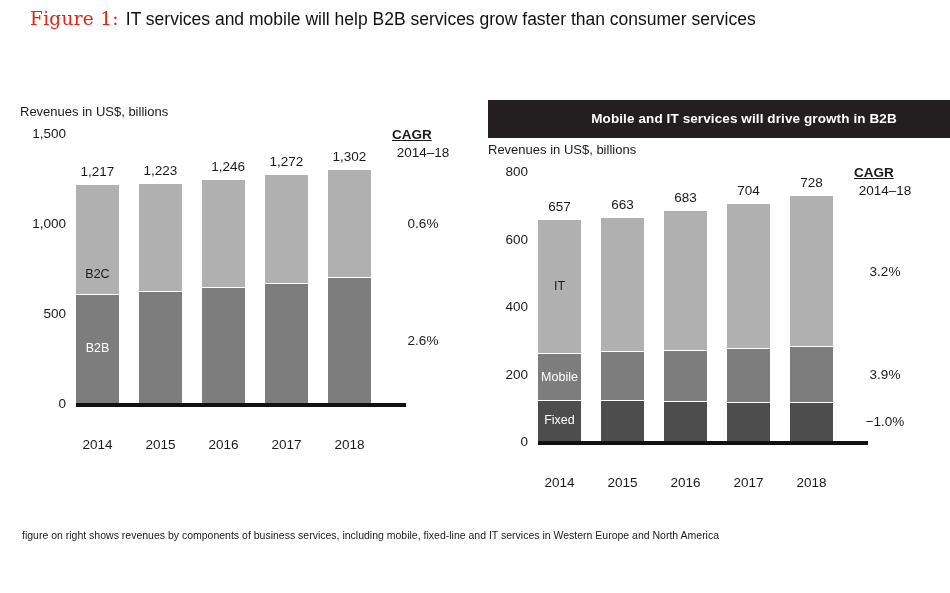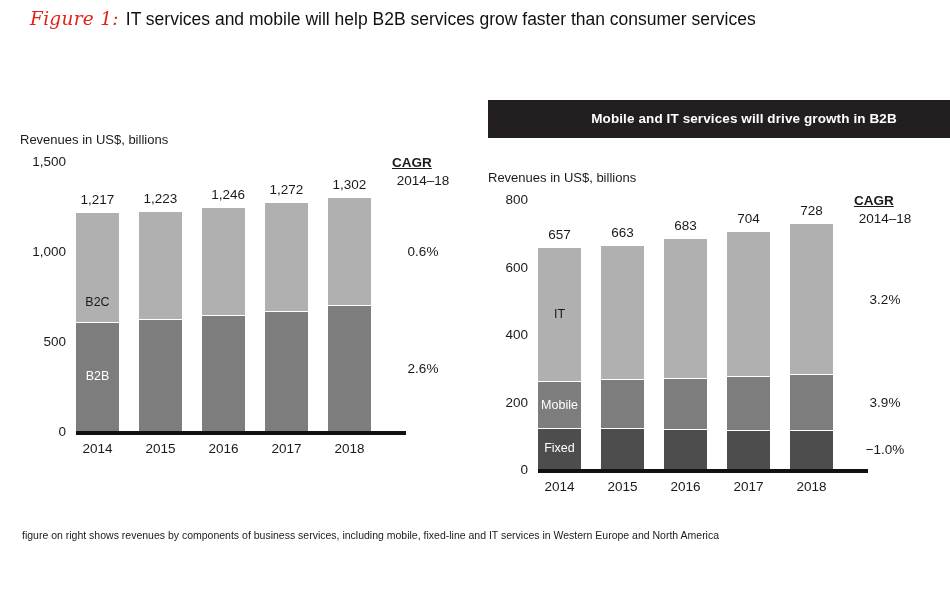--- a/index.html
+++ b/index.html
@@ -21,21 +21,20 @@
     position: absolute;
     left: 30px;
     top: 8px;
     width: 900px;
     font-size: 17.5px;
     color: #111111;
     white-space: nowrap;
   }
   .fig-title .fig-num {
     color: #e2231a;
-    font-style: italic;
     font-family: "DejaVu Serif", serif;
     font-size: 18.5px;
     letter-spacing: .3px;
     padding-right: 2px;
     text-align: right;
   }
 
   
   .panel {
     position: absolute;
@@ -51,21 +50,21 @@
     line-height: 38px;
     text-align: center;
     font-size: 13.5px;
     font-weight: bold;
     letter-spacing: .1px;
   }
   .panel.left .panel-header { width: 438px; }
   .panel.right .panel-header { width: 512px; }
 
   .axis-caption {
-    margin-top: 32px;
+    margin-top: 4px;
     font-size: 13px;
     color: #1a1a1a;
   }
 
   
   .plot {
     position: relative;
     height: 310px;
     margin-top: 14px;
   }
@@ -117,20 +116,21 @@
     color: #1a1a1a;
     white-space: nowrap;
   }
 
   .xtick {
     position: absolute;
     text-align: center;
     font-size: 13.5px;
     color: #1a1a1a;
     white-space: nowrap;
+    margin-top: 24px;
   }
 
   
   .cagr-title {
     position: absolute;
     text-align: left;
     font-size: 13.5px;
     font-weight: bold;
     text-decoration: underline;
     color: #1a1a1a;

